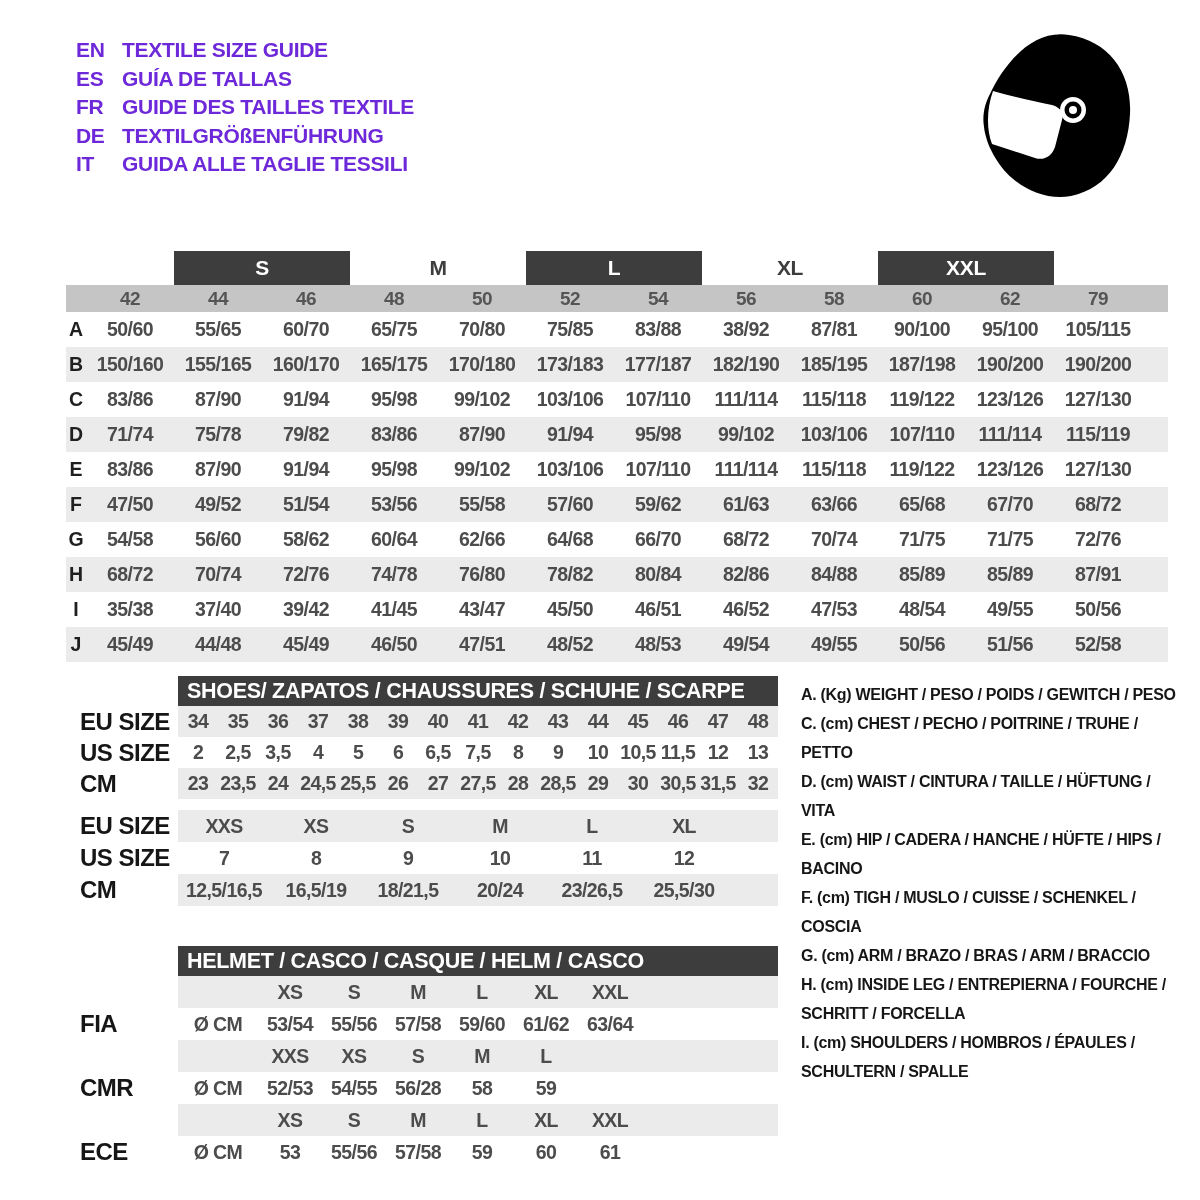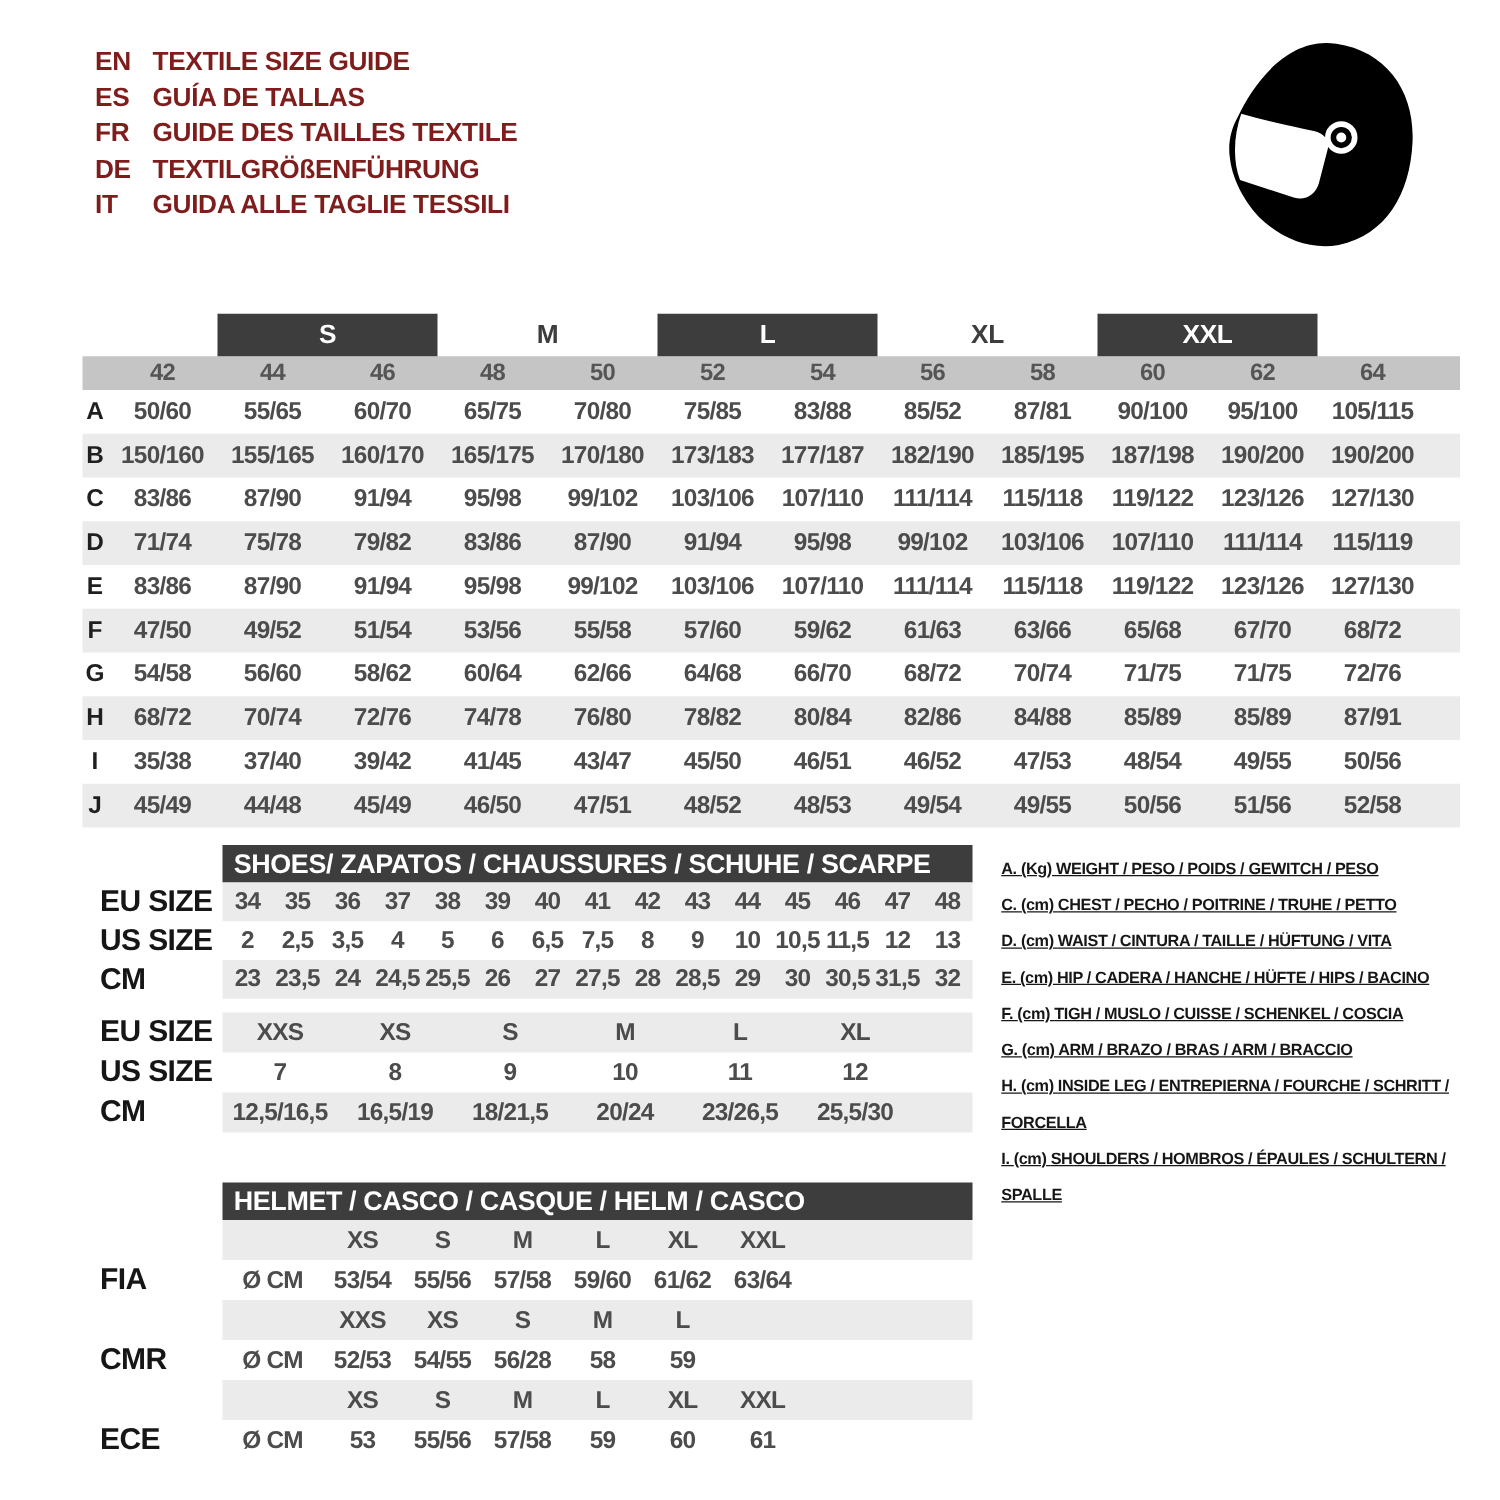--- a/index.html
+++ b/index.html
@@ -2,21 +2,21 @@
 <html><head>
 <meta charset="utf-8">
 <style>
   html,body{margin:0;padding:0;background:#fff;}
   .page{position:relative;width:1200px;height:1200px;background:#ffffff;
         font-family:"Liberation Sans",sans-serif;overflow:hidden;}
 
   
   .langs{position:absolute;left:76px;top:36px;}
   .lang-row{display:flex;font-weight:700;font-size:21px;line-height:28.5px;
-            color:#7f1d1d;letter-spacing:-0.3px;}
+            color:#6d28d9;letter-spacing:-0.3px;}
   .lang-code{width:46px;}
 
   
   .helmet-svg{position:absolute;left:972px;top:28px;}
 
   
   .main{position:absolute;left:66px;top:251px;width:1102px;}
   .grid{display:grid;grid-template-columns:20px repeat(12,88px) 1fr;}
   .groups{height:34px;}
   .group{display:flex;align-items:center;justify-content:center;
@@ -45,22 +45,22 @@
   .vals{width:600px;display:grid;}
   .srow.striped .vals{background:#ebebeb;}
   .vals > div{display:flex;align-items:center;justify-content:center;
         font-weight:700;font-size:19.5px;color:#4c4c4c;letter-spacing:-0.6px;}
   #shoes .vals{grid-template-columns:repeat(15,1fr);}
   #gloves .vals{grid-template-columns:repeat(6,92px);}
   #helmet .vals{grid-template-columns:80px repeat(6,64px);}
 
   
   .legend{position:absolute;left:801px;top:680px;width:380px;}
-  .legend-item{font-weight:700;font-size:13px;line-height:29px;color:#161616;
-        letter-spacing:-0.3px;text-decoration:underline;}
+  .legend-item{font-weight:700;font-size:16px;line-height:29px;color:#161616;
+        letter-spacing:-0.3px;}
 </style>
 </head>
 <body>
 
 <div class="page">
 
   <div class="langs" id="langs">
       <div class="lang-row">
         <span class="lang-code">EN</span>
         <span class="lang-title">TEXTILE SIZE GUIDE</span>
@@ -107,33 +107,33 @@
         <div>44</div>
         <div>46</div>
         <div>48</div>
         <div>50</div>
         <div>52</div>
         <div>54</div>
         <div>56</div>
         <div>58</div>
         <div>60</div>
         <div>62</div>
-        <div>64</div>
+        <div>79</div>
       </div>
     <div id="mt-rows">
         <div class="grid mrow">
           <div class="rlabel">A</div>
           <div>50/60</div>
           <div>55/65</div>
           <div>60/70</div>
           <div>65/75</div>
           <div>70/80</div>
           <div>75/85</div>
           <div>83/88</div>
-          <div>85/52</div>
+          <div>38/92</div>
           <div>87/81</div>
           <div>90/100</div>
           <div>95/100</div>
           <div>105/115</div>
         </div>
         <div class="grid mrow striped">
           <div class="rlabel">B</div>
           <div>150/160</div>
           <div>155/165</div>
           <div>160/170</div>

